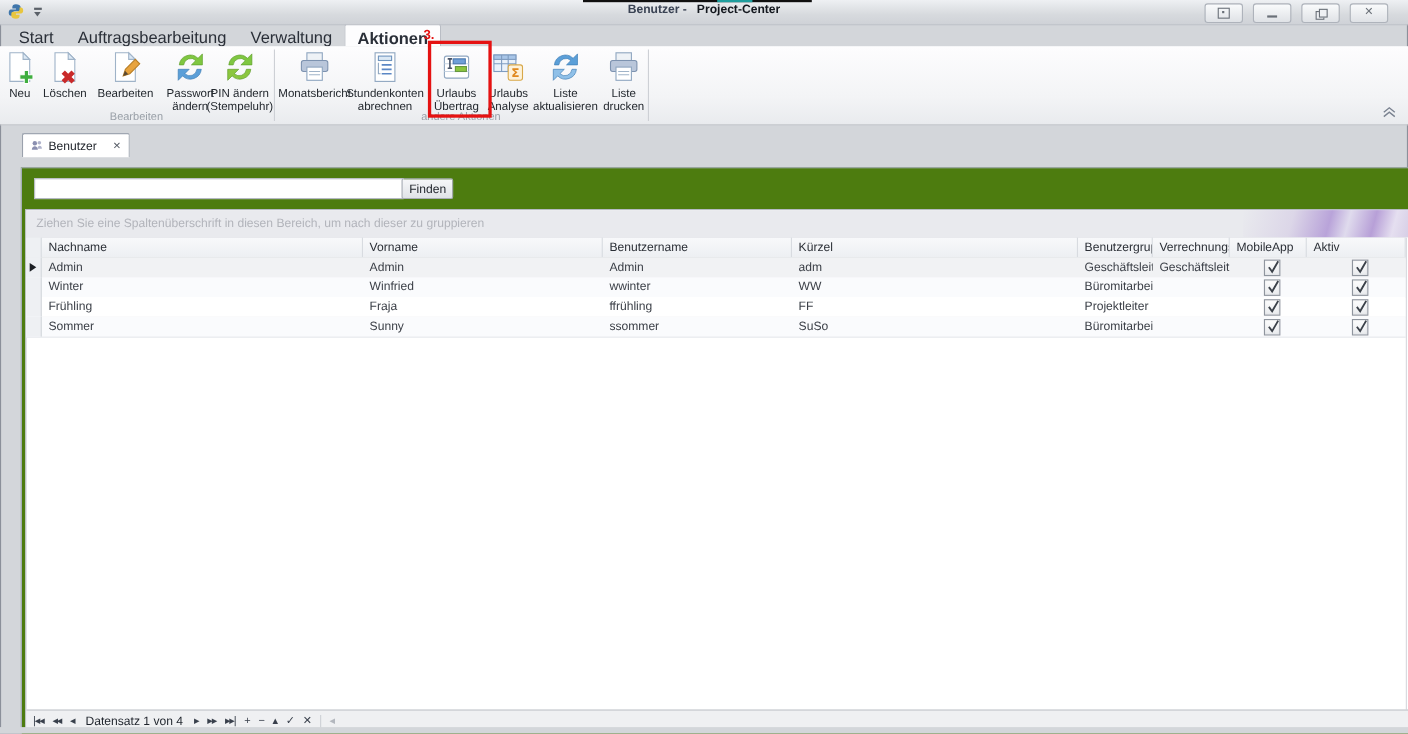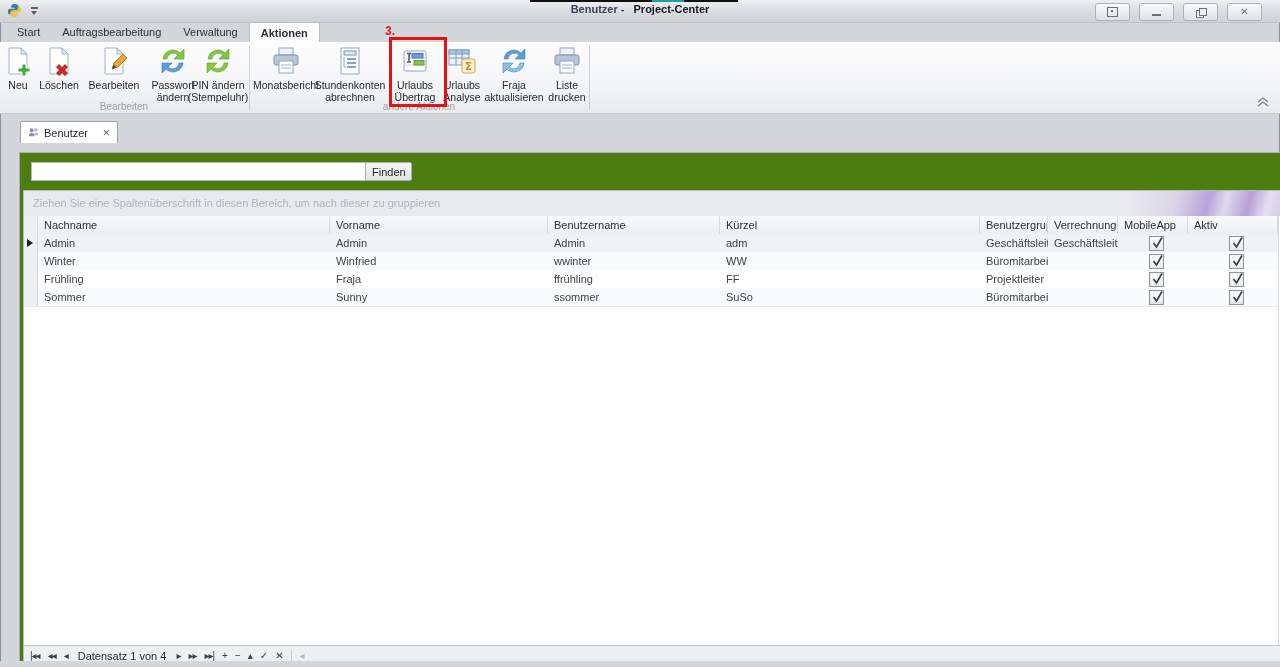--- a/index.html
+++ b/index.html
@@ -27,21 +27,21 @@
   .wbtn .g-min{width:9px;height:2px;background:#6a7078;margin-top:6px;}
   .wbtn .g-close{font-size:10px;font-weight:bold;color:#6a7078;line-height:10px;}
   .g-fit{position:relative;width:9px;height:8px;border:1px solid #6a7078;}
   .g-fit:after{content:"";position:absolute;left:2.5px;top:2px;width:2px;height:2px;background:#6a7078;}
   .g-rest{position:relative;width:10px;height:9px;}
   .g-rest .b{position:absolute;left:0;top:2px;width:6px;height:6px;border:1px solid #6a7078;background:#eef0f3;}
   .g-rest .f{position:absolute;left:3px;top:0;width:6px;height:6px;border:1px solid #6a7078;background:#eef0f3;}
 
   
   .tabrow{position:absolute;top:22px;left:0;right:0;height:20px;display:flex;padding-left:6px;}
-  .rtab{font-size:11px;color:#2a2f38;padding:4px 11px 3px;cursor:default;}
+  .rtab{font-size:15px;color:#2a2f38;padding:4px 11px 3px;cursor:default;}
   .rtab.active{background:#fdfdfe;border:1px solid #b9bdc4;border-bottom:none;border-radius:2px 2px 0 0;font-weight:bold;}
 
   
   .ribbon{position:absolute;top:42px;left:0;right:0;height:71px;
     background:linear-gradient(#fdfdfe,#f3f4f6 65%,#e9ebee);border-bottom:1px solid #c6c9ce;}
   .rbtn{position:absolute;top:3px;height:64px;text-align:center;font-size:10.5px;line-height:12px;color:#24292f;cursor:default;}
   .ricon{width:32px;height:32px;margin:0 auto 2px;}
   .glabel{position:absolute;bottom:1px;height:11px;font-size:10px;color:#9aa0a8;text-align:center;}
   .gsep{position:absolute;top:3px;bottom:3px;width:1px;background:#cdd0d5;}
   .chevron{position:absolute;left:1256px;top:97px;width:14px;height:10px;}
@@ -267,21 +267,21 @@
       </div>
       <div>Urlaubs Analyse</div>
     </div>
     <div class="rbtn" style="left:484px;width:60px;">
       <div class="ricon">
         <svg width="32" height="32" viewBox="0 0 32 32">
           <path d="M6 14A10 10 0 0 1 23 8l4-4v10H17l4-4a6.5 6.5 0 0 0-11 4z" fill="#5b9fd8" stroke="#3b7cb4" stroke-width=".6"></path>
           <path d="M26 18a10 10 0 0 1-17 6l-4 4V18h10l-4 4a6.5 6.5 0 0 0 11-4z" fill="#8fc0e8" stroke="#3b7cb4" stroke-width=".6"></path>
         </svg>
       </div>
-      <div>Fraja aktualisieren</div>
+      <div>Liste aktualisieren</div>
     </div>
     <div class="rbtn" style="left:546px;width:42px;">
       <div class="ricon">
         <svg width="32" height="32" viewBox="0 0 32 32">
           <rect x="9" y="3" width="14" height="7" fill="#eef2f6" stroke="#8fa6c0"></rect>
           <rect x="4" y="10" width="24" height="10" rx="2" fill="#b9c6da" stroke="#7e93b0"></rect>
           <rect x="9" y="16" width="14" height="12" fill="#ffffff" stroke="#8fa6c0"></rect>
           <line x1="11" y1="20" x2="21" y2="20" stroke="#9fb3c8"></line>
             <line x1="11" y1="23" x2="21" y2="23" stroke="#9fb3c8"></line>
         </svg>

